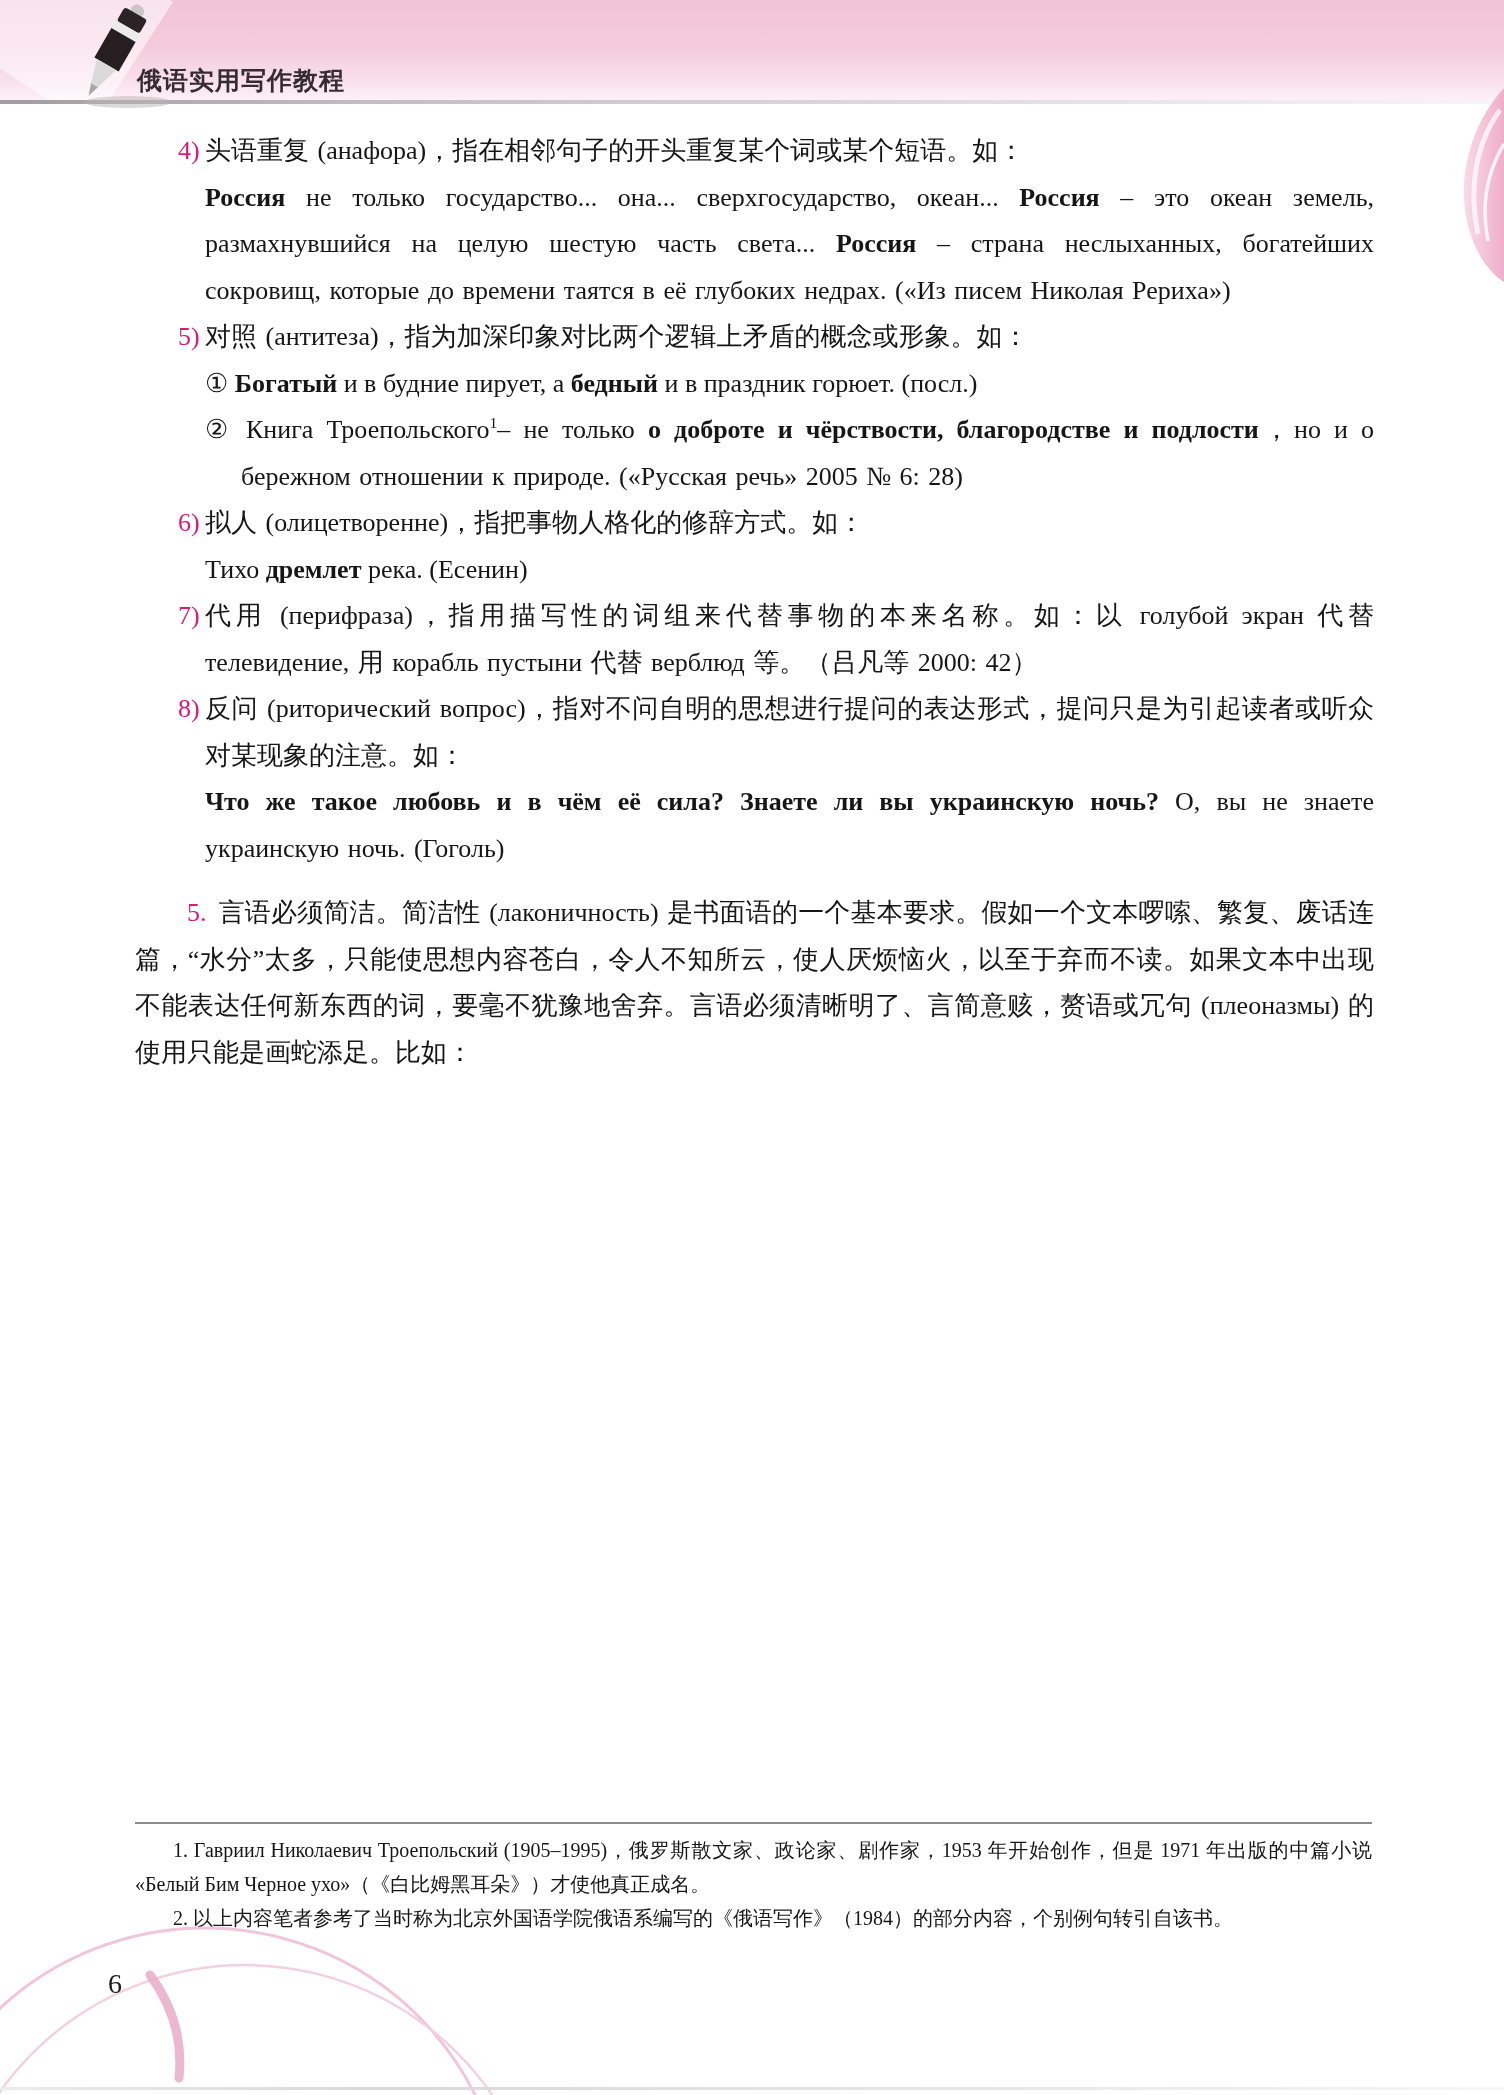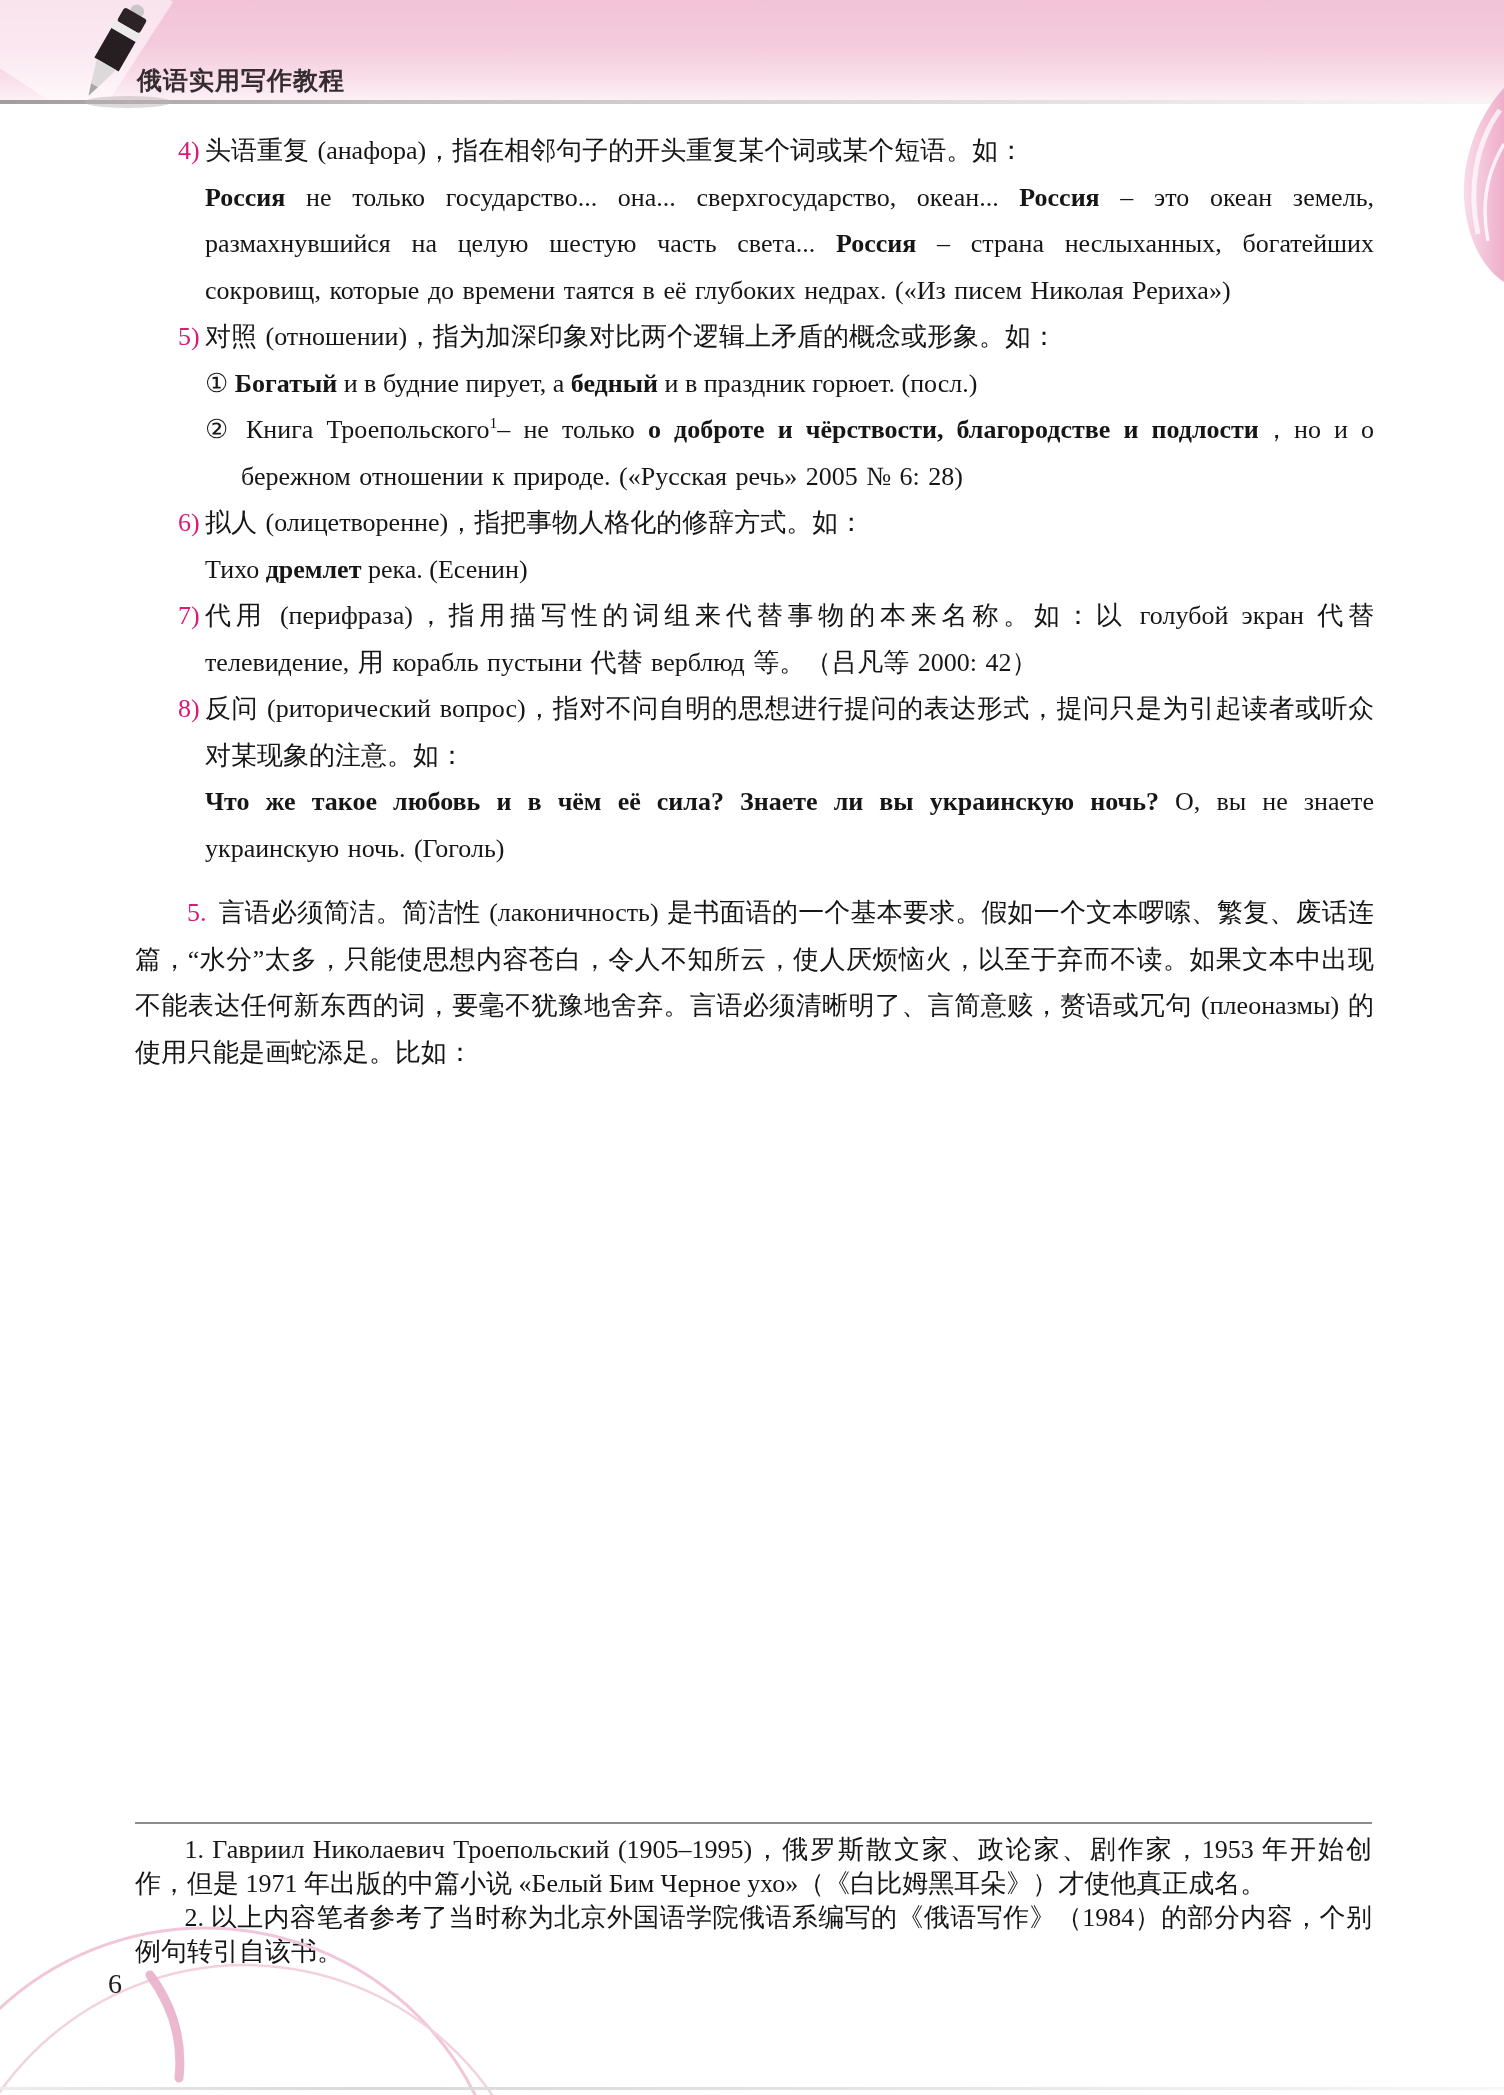--- a/index.html
+++ b/index.html
@@ -40,21 +40,21 @@
 
   .sec5 { margin-top:18px; }
   .sec5 .lead { text-indent:2em; }
   .sec5 .num { color:#d81b77; margin-right:12px; }
   .sec5 .examples { margin-top:14px; padding-left:70px; }
 
   
   .footnotes {
     position:absolute; left:135px; right:132px; top:1822px;
     border-top:2px solid #8d8d8d; padding-top:9px;
-    font-size:26px; line-height:34px;
+    font-size:20px; line-height:34px;
   }
   .footnotes p { margin:0; text-indent:1.9em; text-align:justify; }
 
   
   .page-num { position:absolute; left:108px; top:1968px; font-size:28px; color:#1d1d1d; }
   .rings { position:absolute; left:0; top:1880px; width:620px; height:215px; pointer-events:none; }
   .bottom-edge {
     position:absolute; left:0; bottom:5px; width:100%; height:3px;
     background:linear-gradient(90deg,#ececec 0%,#d9d9d9 25%,#e7e7e7 65%,#f6f6f6 100%);
   }
@@ -94,21 +94,21 @@
   <main class="content">
 
     <div class="li">
       <span class="num">4)</span>
       <p class="head justify">头语重复 (анафора)，指在相邻句子的开头重复某个词或某个短语。如：</p>
       <p class="justify"><b>Россия</b> не только государство... она... сверхгосударство, океан... <b>Россия</b> – это океан земель, размахнувшийся на целую шестую часть света... <b>Россия</b> – страна неслыханных, богатейших сокровищ, которые до времени таятся в её глубоких недрах. («Из писем Николая Рериха»)</p>
     </div>
 
     <div class="li">
       <span class="num">5)</span>
-      <p class="head justify">对照 (отношении)，指为加深印象对比两个逻辑上矛盾的概念或形象。如：</p>
+      <p class="head justify">对照 (антитеза)，指为加深印象对比两个逻辑上矛盾的概念或形象。如：</p>
       <p class="sub">① <b>Богатый</b> и в будние пирует, а <b>бедный</b> и в праздник горюет. (посл.)</p>
       <p class="sub justify">② Книга Троепольского<sup>1</sup>– не только <b>о доброте и чёрствости, благородстве и подлости</b>，но и о бережном отношении к природе. («Русская речь» 2005 № 6: 28)</p>
     </div>
 
     <div class="li">
       <span class="num">6)</span>
       <p class="head justify">拟人 (олицетворенне)，指把事物人格化的修辞方式。如：</p>
       <p>Тихо <b>дремлет</b> река. (Есенин)</p>
     </div>
 

